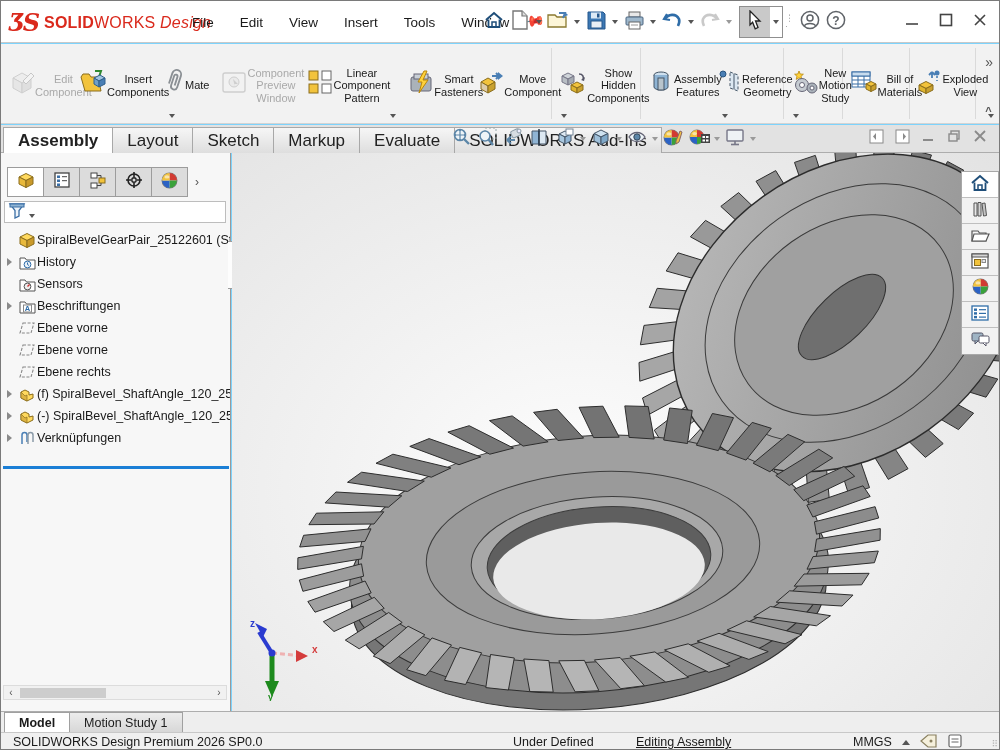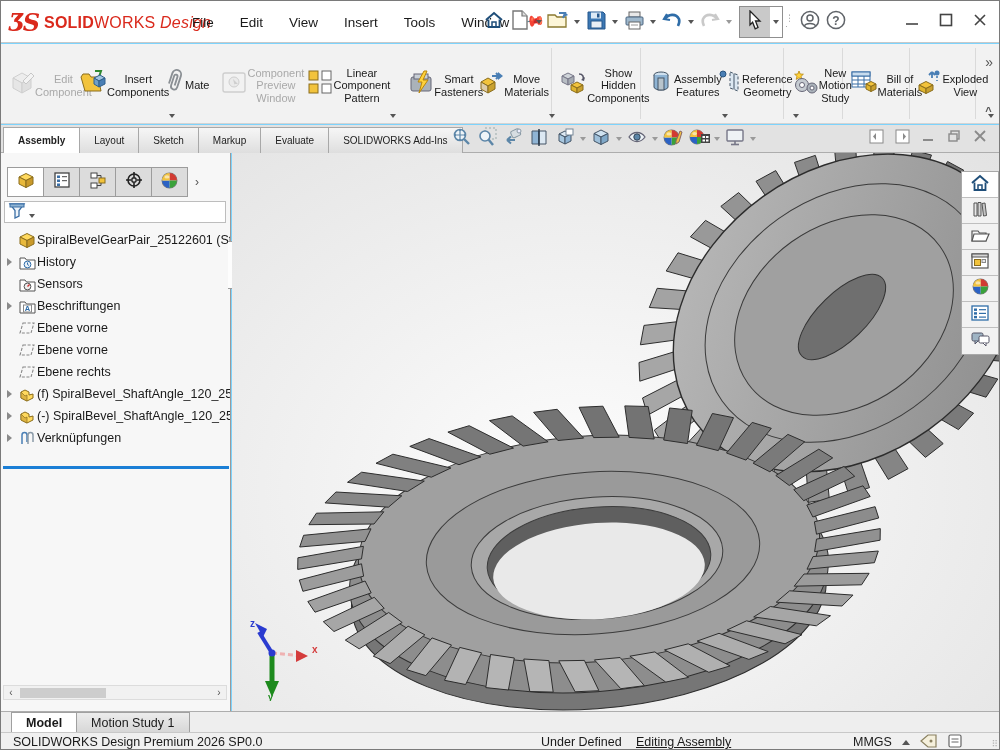--- a/index.html
+++ b/index.html
@@ -37,21 +37,21 @@
   .rbtn .rdd{height:8px;display:flex;align-items:center;justify-content:center;margin-top:auto;}
   .rbtn.dis .rlb{color:#a9a9a9;}
   .rbtn.dis .ric{opacity:.4;filter:grayscale(1);}
   .rsep{width:1px;background:#dadada;margin:2px 1px;}
   .rright{margin-left:auto;display:flex;flex-direction:column;justify-content:space-between;padding:8px 8px 4px;color:#555;}
   .w58{width:64px}.w64{width:70px}.w72{width:84px}.w76{width:86px}.w104{width:112px}.w46{width:56px}.w70{width:78px}
 
   
   .tabrow{position:absolute;left:0;top:124px;width:1000px;height:28px;background:#e2e2e2;border-bottom:1px solid #adadad;}
   .ctabs{position:absolute;left:2px;top:2px;display:flex;height:26px;}
-  .ctab{padding:0 14px;display:flex;align-items:center;font-size:10px;background:linear-gradient(#f6f6f6,#dedede);
+  .ctab{padding:0 14px;display:flex;align-items:center;font-size:17px;background:linear-gradient(#f6f6f6,#dedede);
         border:1px solid #a8a8a8;border-bottom:none;margin-right:-1px;color:#222;}
   .ctab.act{background:#fff;font-weight:700;z-index:2;}
   .hud{position:absolute;left:447px;top:1px;height:26px;display:flex;align-items:center;}
   .hbtn{width:26px;height:24px;display:flex;align-items:center;justify-content:center;}
   .hdd{width:10px;display:flex;align-items:center;justify-content:center;}
   .docctl{position:absolute;right:12px;top:2px;display:flex;align-items:center;gap:8px;color:#8a8a8a;}
   .docctl .db{width:18px;height:18px;display:flex;align-items:center;justify-content:center;}
 
   
   .panel{position:absolute;left:0;top:152px;width:230px;height:558px;background:#f7f7f7;border-right:1px solid #9a9a9a;overflow:hidden;}
@@ -77,26 +77,26 @@
             background:radial-gradient(ellipse at 45% 60%, #fdfdfd 0%, #f1f1f1 45%, #e3e3e3 100%);}
   .viewport svg{position:absolute;left:0;top:0;}
 
   
   .taskpane{position:absolute;right:0;top:170px;width:38px;background:#ececec;border:1px solid #a8a8a8;}
   .tpbtn{width:36px;height:26px;display:flex;align-items:center;justify-content:center;border-bottom:1px solid #bfbfbf;background:#f2f2f2;}
   .tpbtn:last-child{border-bottom:none;}
   .tpbtn.act{background:#fff;}
 
   
-  .bottombar{position:absolute;left:0;top:710px;width:1000px;height:21px;background:#eeeeee;border-top:1px solid #adadad;display:flex;align-items:flex-end;padding-left:10px;}
+  .bottombar{position:absolute;left:0;top:710px;width:1000px;height:21px;background:#eeeeee;border-top:1px solid #adadad;display:flex;align-items:flex-end;padding-left:3px;}
   .btab{height:20px;padding:0 14px;display:flex;align-items:center;font-size:12.5px;border:1px solid #a0a0a0;border-bottom:none;background:linear-gradient(#ececec,#d7d7d7);margin-right:-1px;}
   .btab.act{background:#fff;font-weight:700;z-index:2;}
   .statusbar{position:absolute;left:0;top:731px;width:1000px;height:19px;background:#f0f0f0;border-top:1px solid #c8c8c8;font-size:12.5px;display:flex;align-items:center;}
   .st-left{margin-left:12px;}
-  .st-state{position:absolute;left:540px;}
+  .st-state{position:absolute;left:512px;}
   .st-mode{position:absolute;left:635px;text-decoration:underline;}
   .st-units{position:absolute;left:852px;display:flex;align-items:center;gap:10px;}
   .uarr{width:0;height:0;border-left:4px solid transparent;border-right:4px solid transparent;border-bottom:5px solid #555;}
   .grip{position:absolute;right:2px;bottom:2px;color:#b5b5b5;font-size:9px;letter-spacing:1px;}
 </style>
 </head>
 <body>
 
 <div id="app">
 
@@ -299,21 +299,21 @@
     <div class="rbtn w70">
         <div class="ric">
           <span><svg width="26" height="26" viewBox="0 0 26 26">
               <path d="M3 13 L10 9 L17 13 L10 17 Z" fill="#f2c33c" stroke="#8a6d1d"></path>
               <path d="M3 13 V20 L10 24 V17 Z" fill="#dca" stroke="#8a6d1d"></path>
               <path d="M17 13 V20 L10 24 V17 Z" fill="#c9a12f" stroke="#8a6d1d"></path>
               <path d="M14 7 H21 M21 7 L18 4 M21 7 L18 10" stroke="#4a7fb5" stroke-width="2" fill="none"></path>
               <path d="M20 3 L25 7 L20 11 Z" fill="#4a7fb5"></path>
             </svg></span>
         </div>
-        <div class="rlb">Move Materials</div>
+        <div class="rlb">Move Component</div>
         <div class="rdd">
           <span class="dd"></span>
         </div>
       </div>
     <div class="rsep"></div>
     <div class="rbtn w76">
         <div class="ric">
           <span><svg width="28" height="26" viewBox="0 0 28 26">
               <path d="M3 7 L9 4 L15 7 L9 10 Z" fill="#cfd4d9" stroke="#778"></path>
               <path d="M3 7 V13 L9 16 V10 Z" fill="#b8bec4" stroke="#778"></path>

